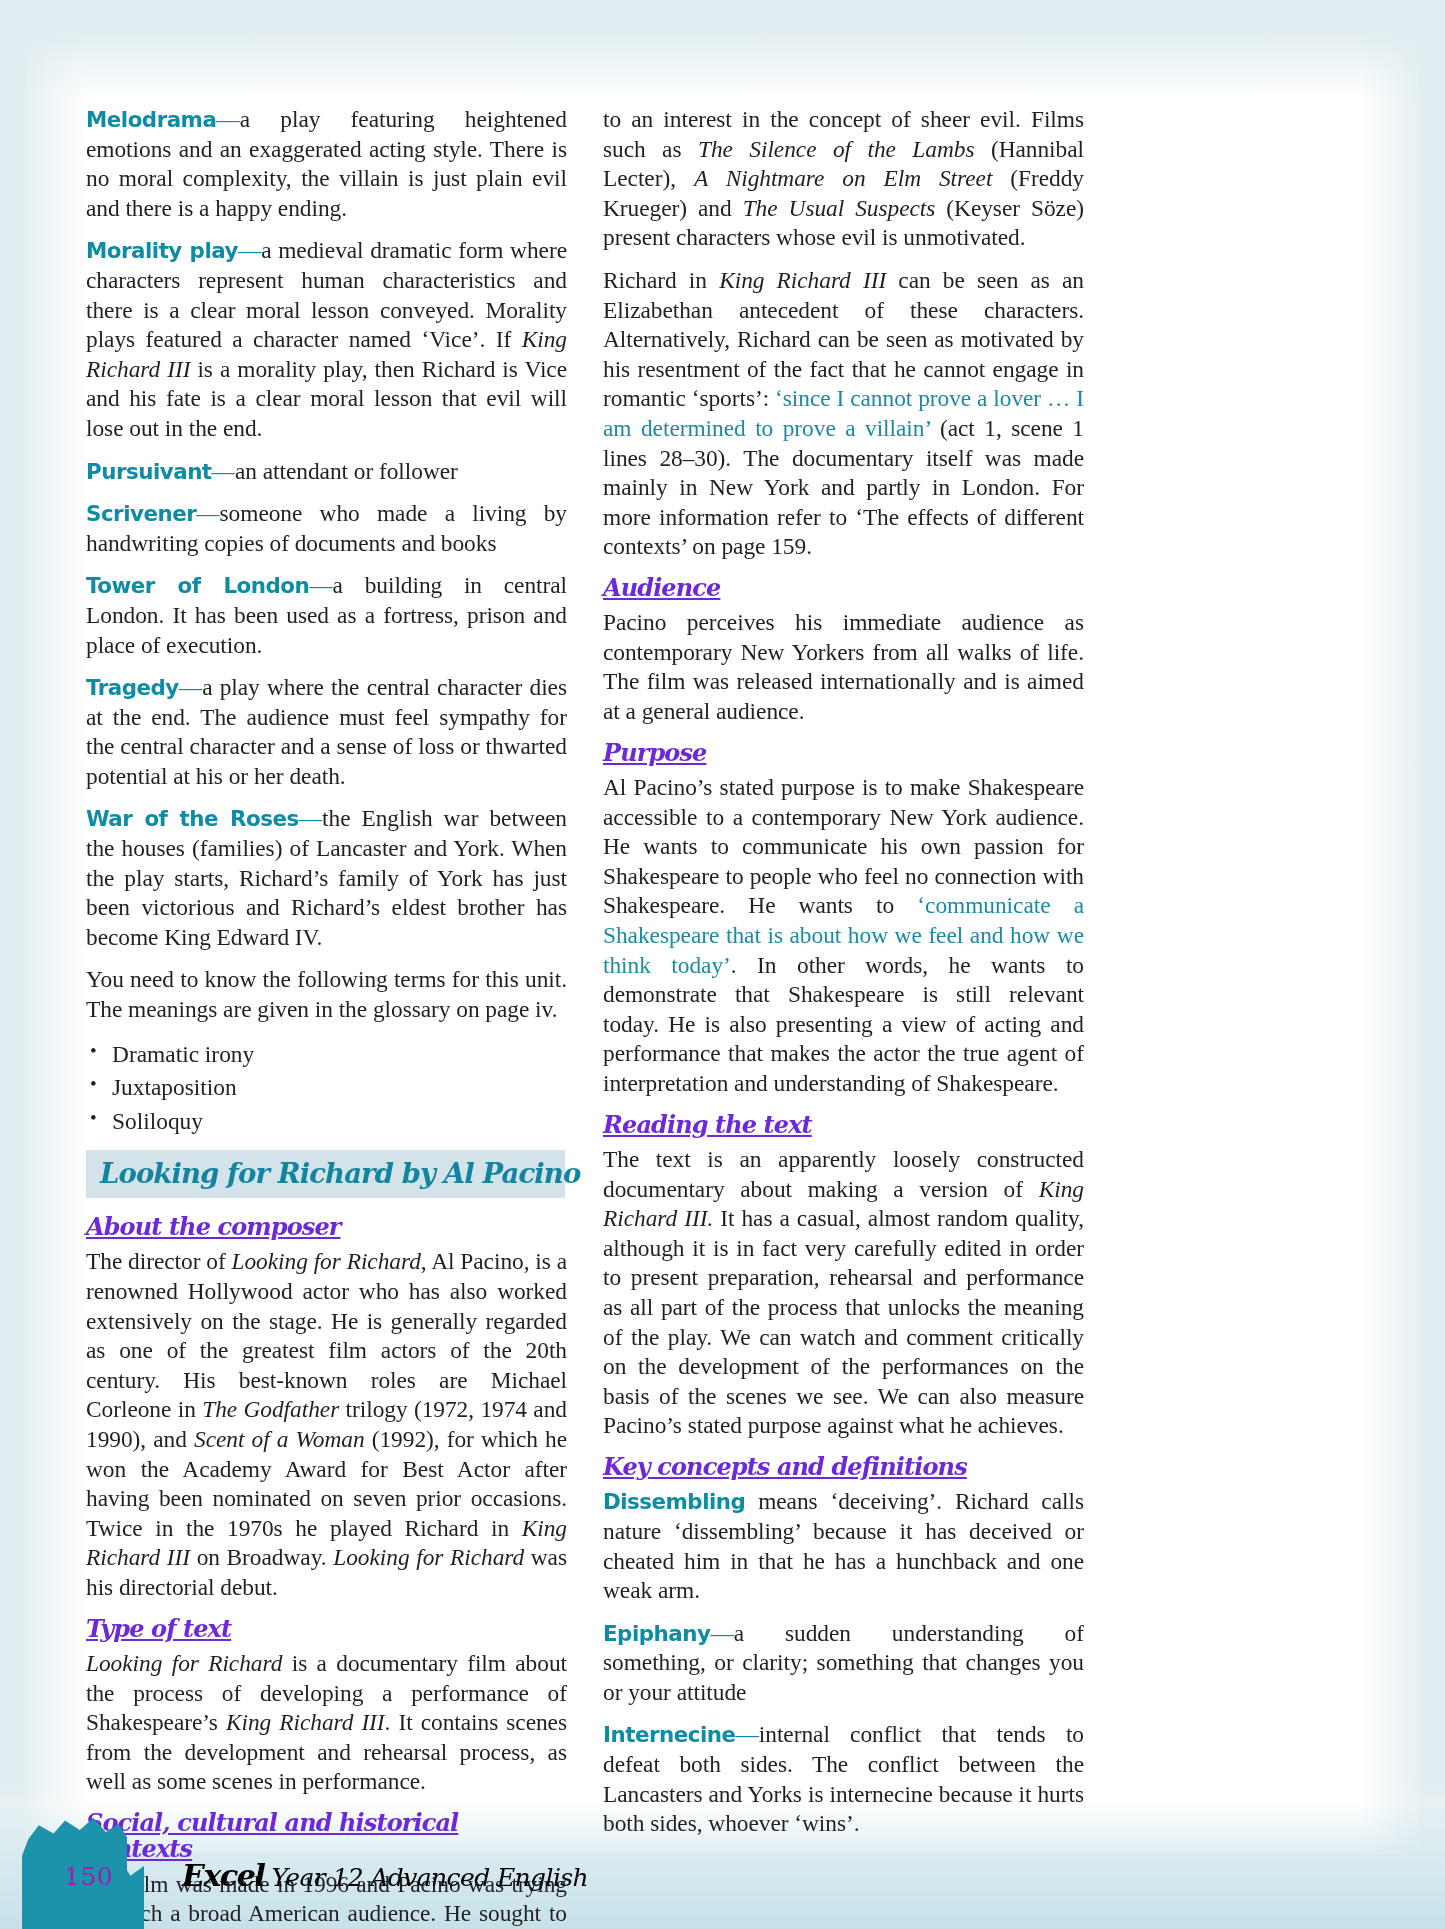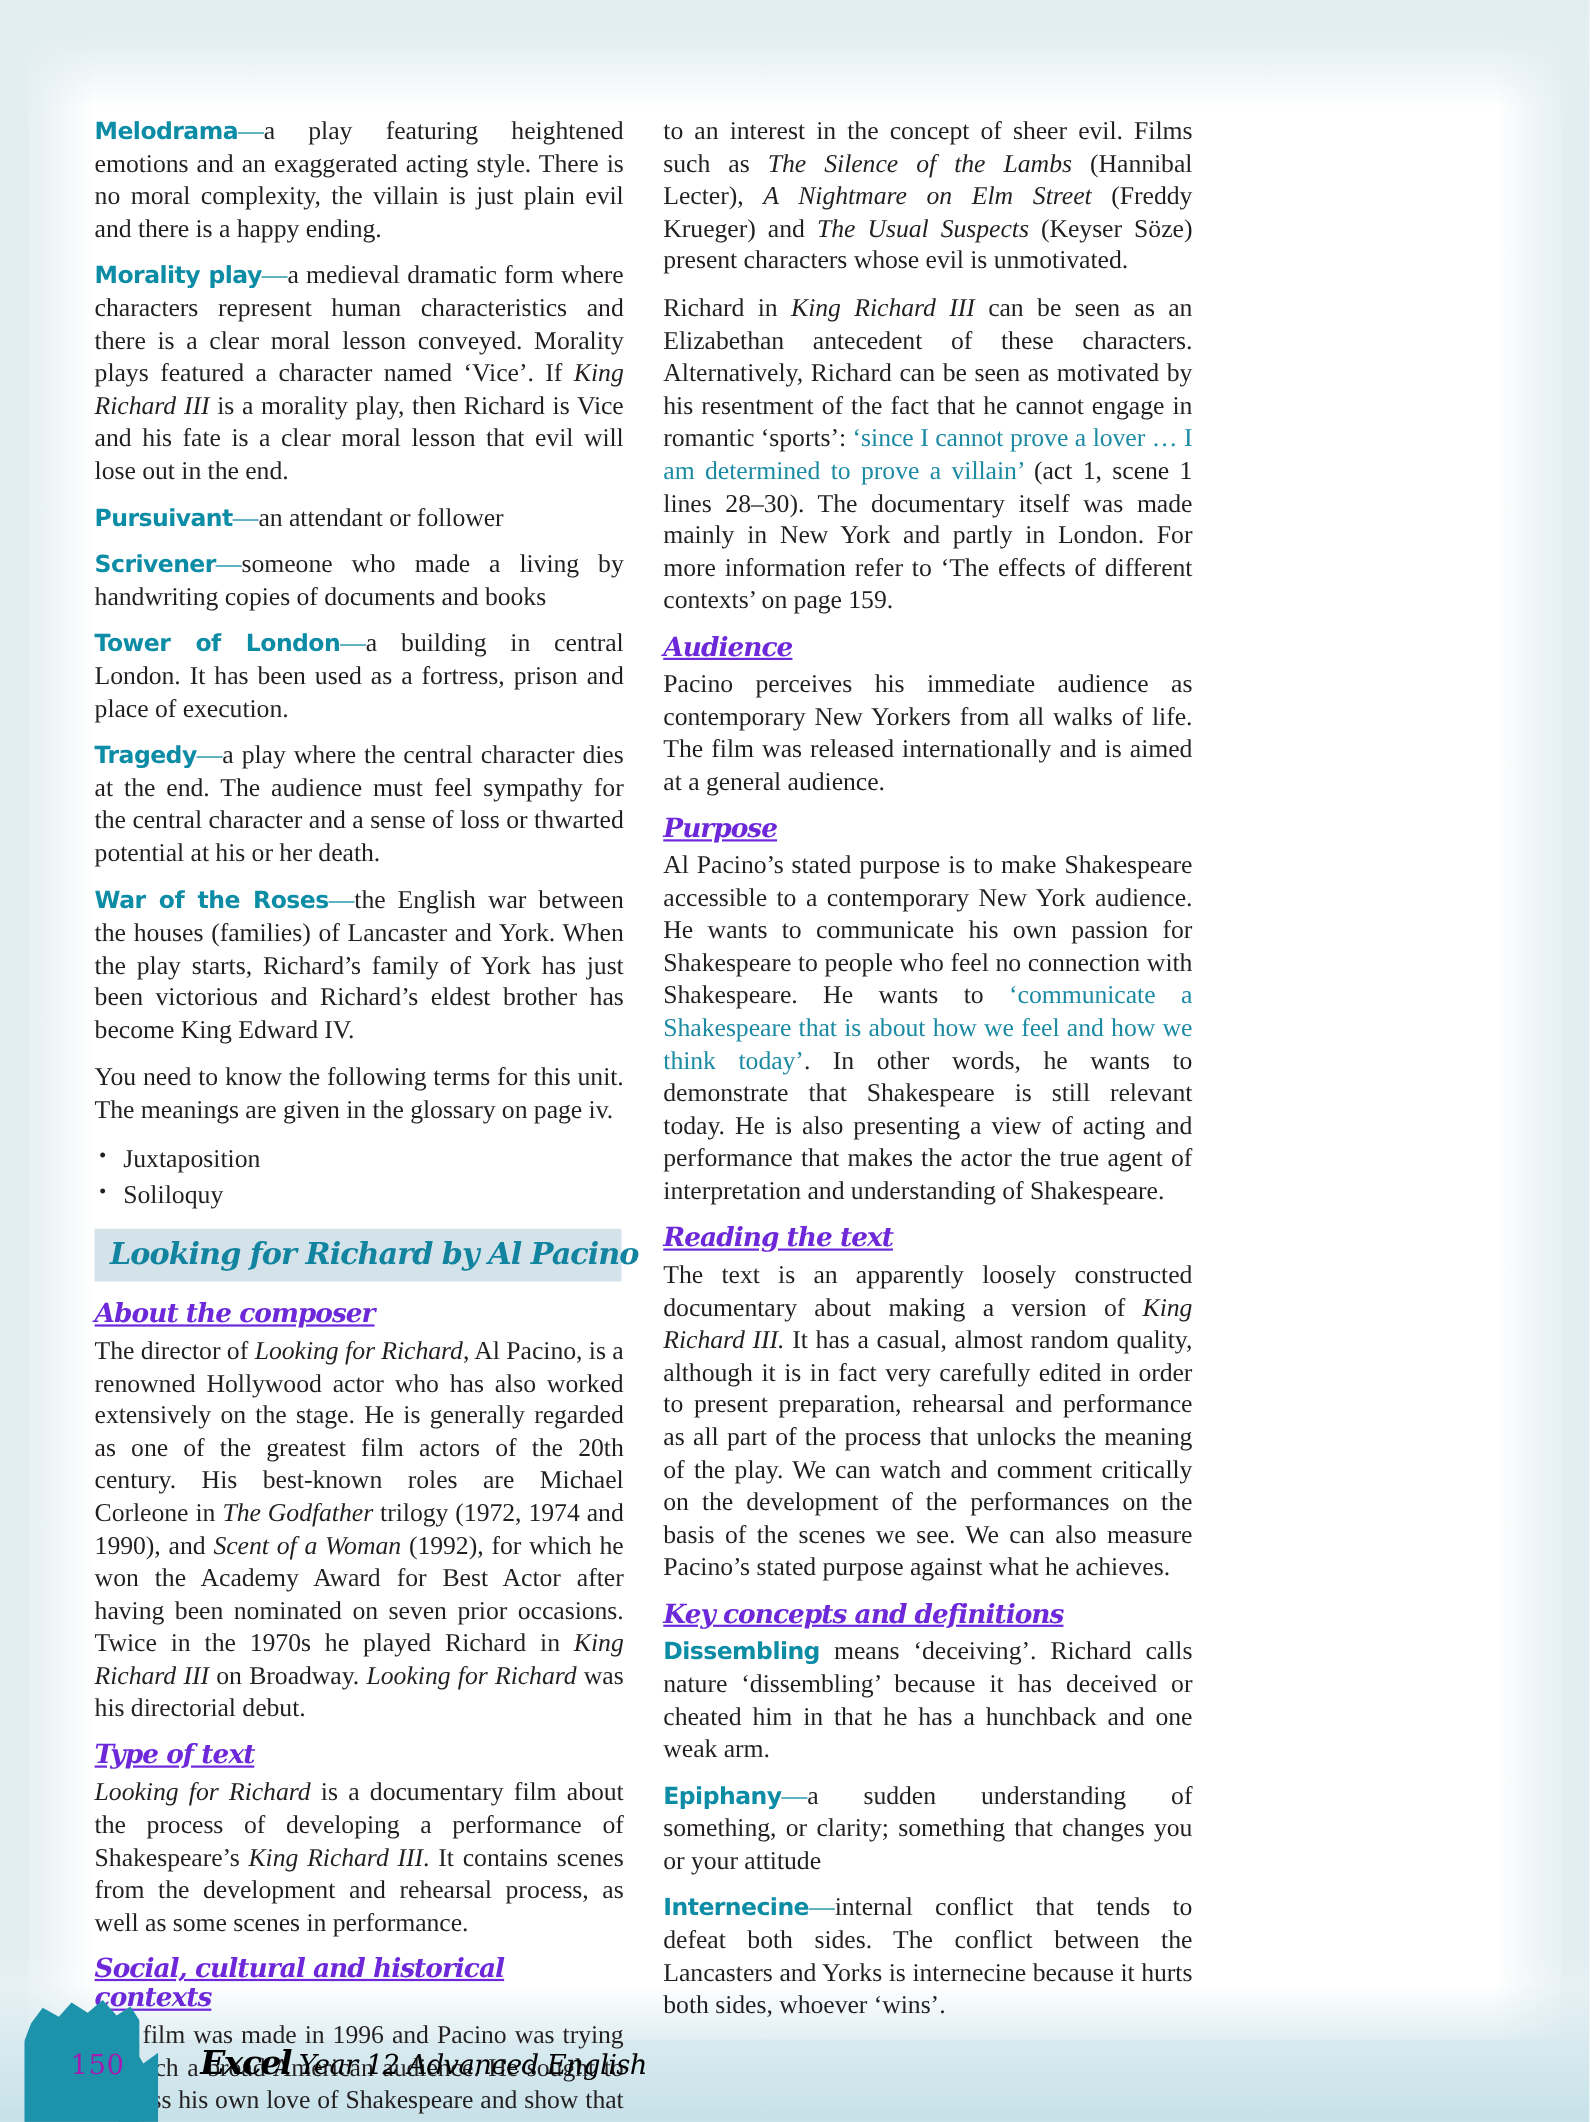--- a/index.html
+++ b/index.html
@@ -154,20 +154,21 @@
 
     <p class="body"><span class="term">Tower of London</span><span class="dash">—</span><span>a building in central London. It has been used as a fortress, prison and place of execution.</span></p>
 
     <p class="body"><span class="term">Tragedy</span><span class="dash">—</span><span>a play where the central character dies at the end. The audience must feel sympathy for the central character and a sense of loss or thwarted potential at his or her death.</span></p>
 
     <p class="body"><span class="term">War of the Roses</span><span class="dash">—</span><span>the English war between the houses (families) of Lancaster and York. When the play starts, Richard’s family of York has just been victorious and Richard’s eldest brother has become King Edward IV.</span></p>
 
     <p class="body tight">You need to know the following terms for this unit. The meanings are given in the glossary on page iv.</p>
 
     <ul class="terms">
+      <li>Dramatic irony</li>
       <li>Juxtaposition</li>
       <li>Soliloquy</li>
     </ul>
 
     <div class="banner"><span>Looking for Richard by Al Pacino</span></div>
 
     <h2 class="sec">About the composer</h2>
     <p class="body"><span>The director of </span><i>Looking for Richard</i><span>, Al Pacino, is a renowned Hollywood actor who has also worked extensively on the stage. He is generally regarded as one of the greatest film actors of the 20th century. His best-known roles are Michael Corleone in </span><i>The Godfather</i><span> trilogy (1972, 1974 and 1990), and </span><i>Scent of a Woman</i><span> (1992), for which he won the Academy Award for Best Actor after having been nominated on seven prior occasions. Twice in the 1970s he played Richard in </span><i>King Richard III</i><span> on Broadway. </span><i>Looking for Richard</i><span> was his directorial debut.</span></p>
 
     <h2 class="sec">Type of text</h2>

